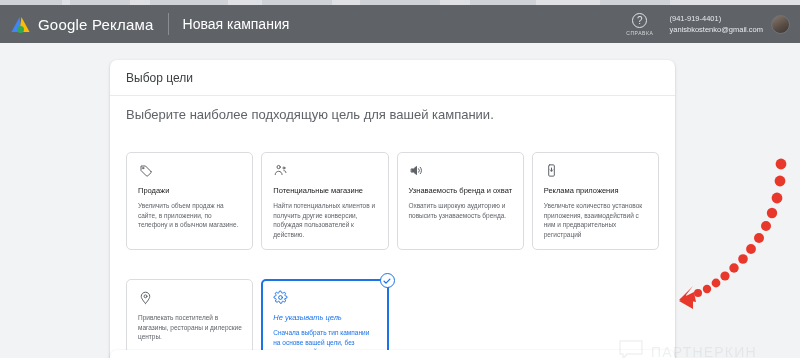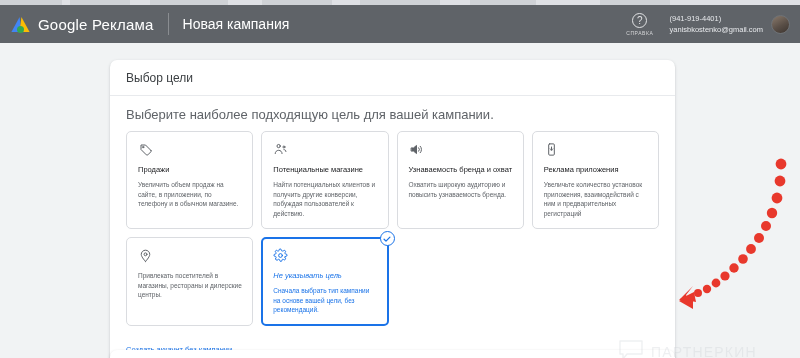--- a/index.html
+++ b/index.html
@@ -109,20 +109,21 @@
     padding: 0 16px 0 16px;
   }
   .goal-card {
     position: relative;
     border: 1px solid #dadce0;
     border-radius: 5px;
     padding: 10px 10px 10px 11px;
     min-height: 88px;
     background: #fff;
     cursor: pointer;
+    margin-top: 21px;
   }
   .goal-card .icon { display: block; height: 16px; margin-bottom: 7px; color: #5f6368; }
   .goal-card .title {
     font-size: 7.5px; color: #202124; line-height: 10px; margin-bottom: 5px;
   }
   .goal-card .desc {
     font-size: 6.5px; color: #5f6368; line-height: 9.5px;
   }
   .goal-card.selected {
     border: 2px solid #1a73e8;

